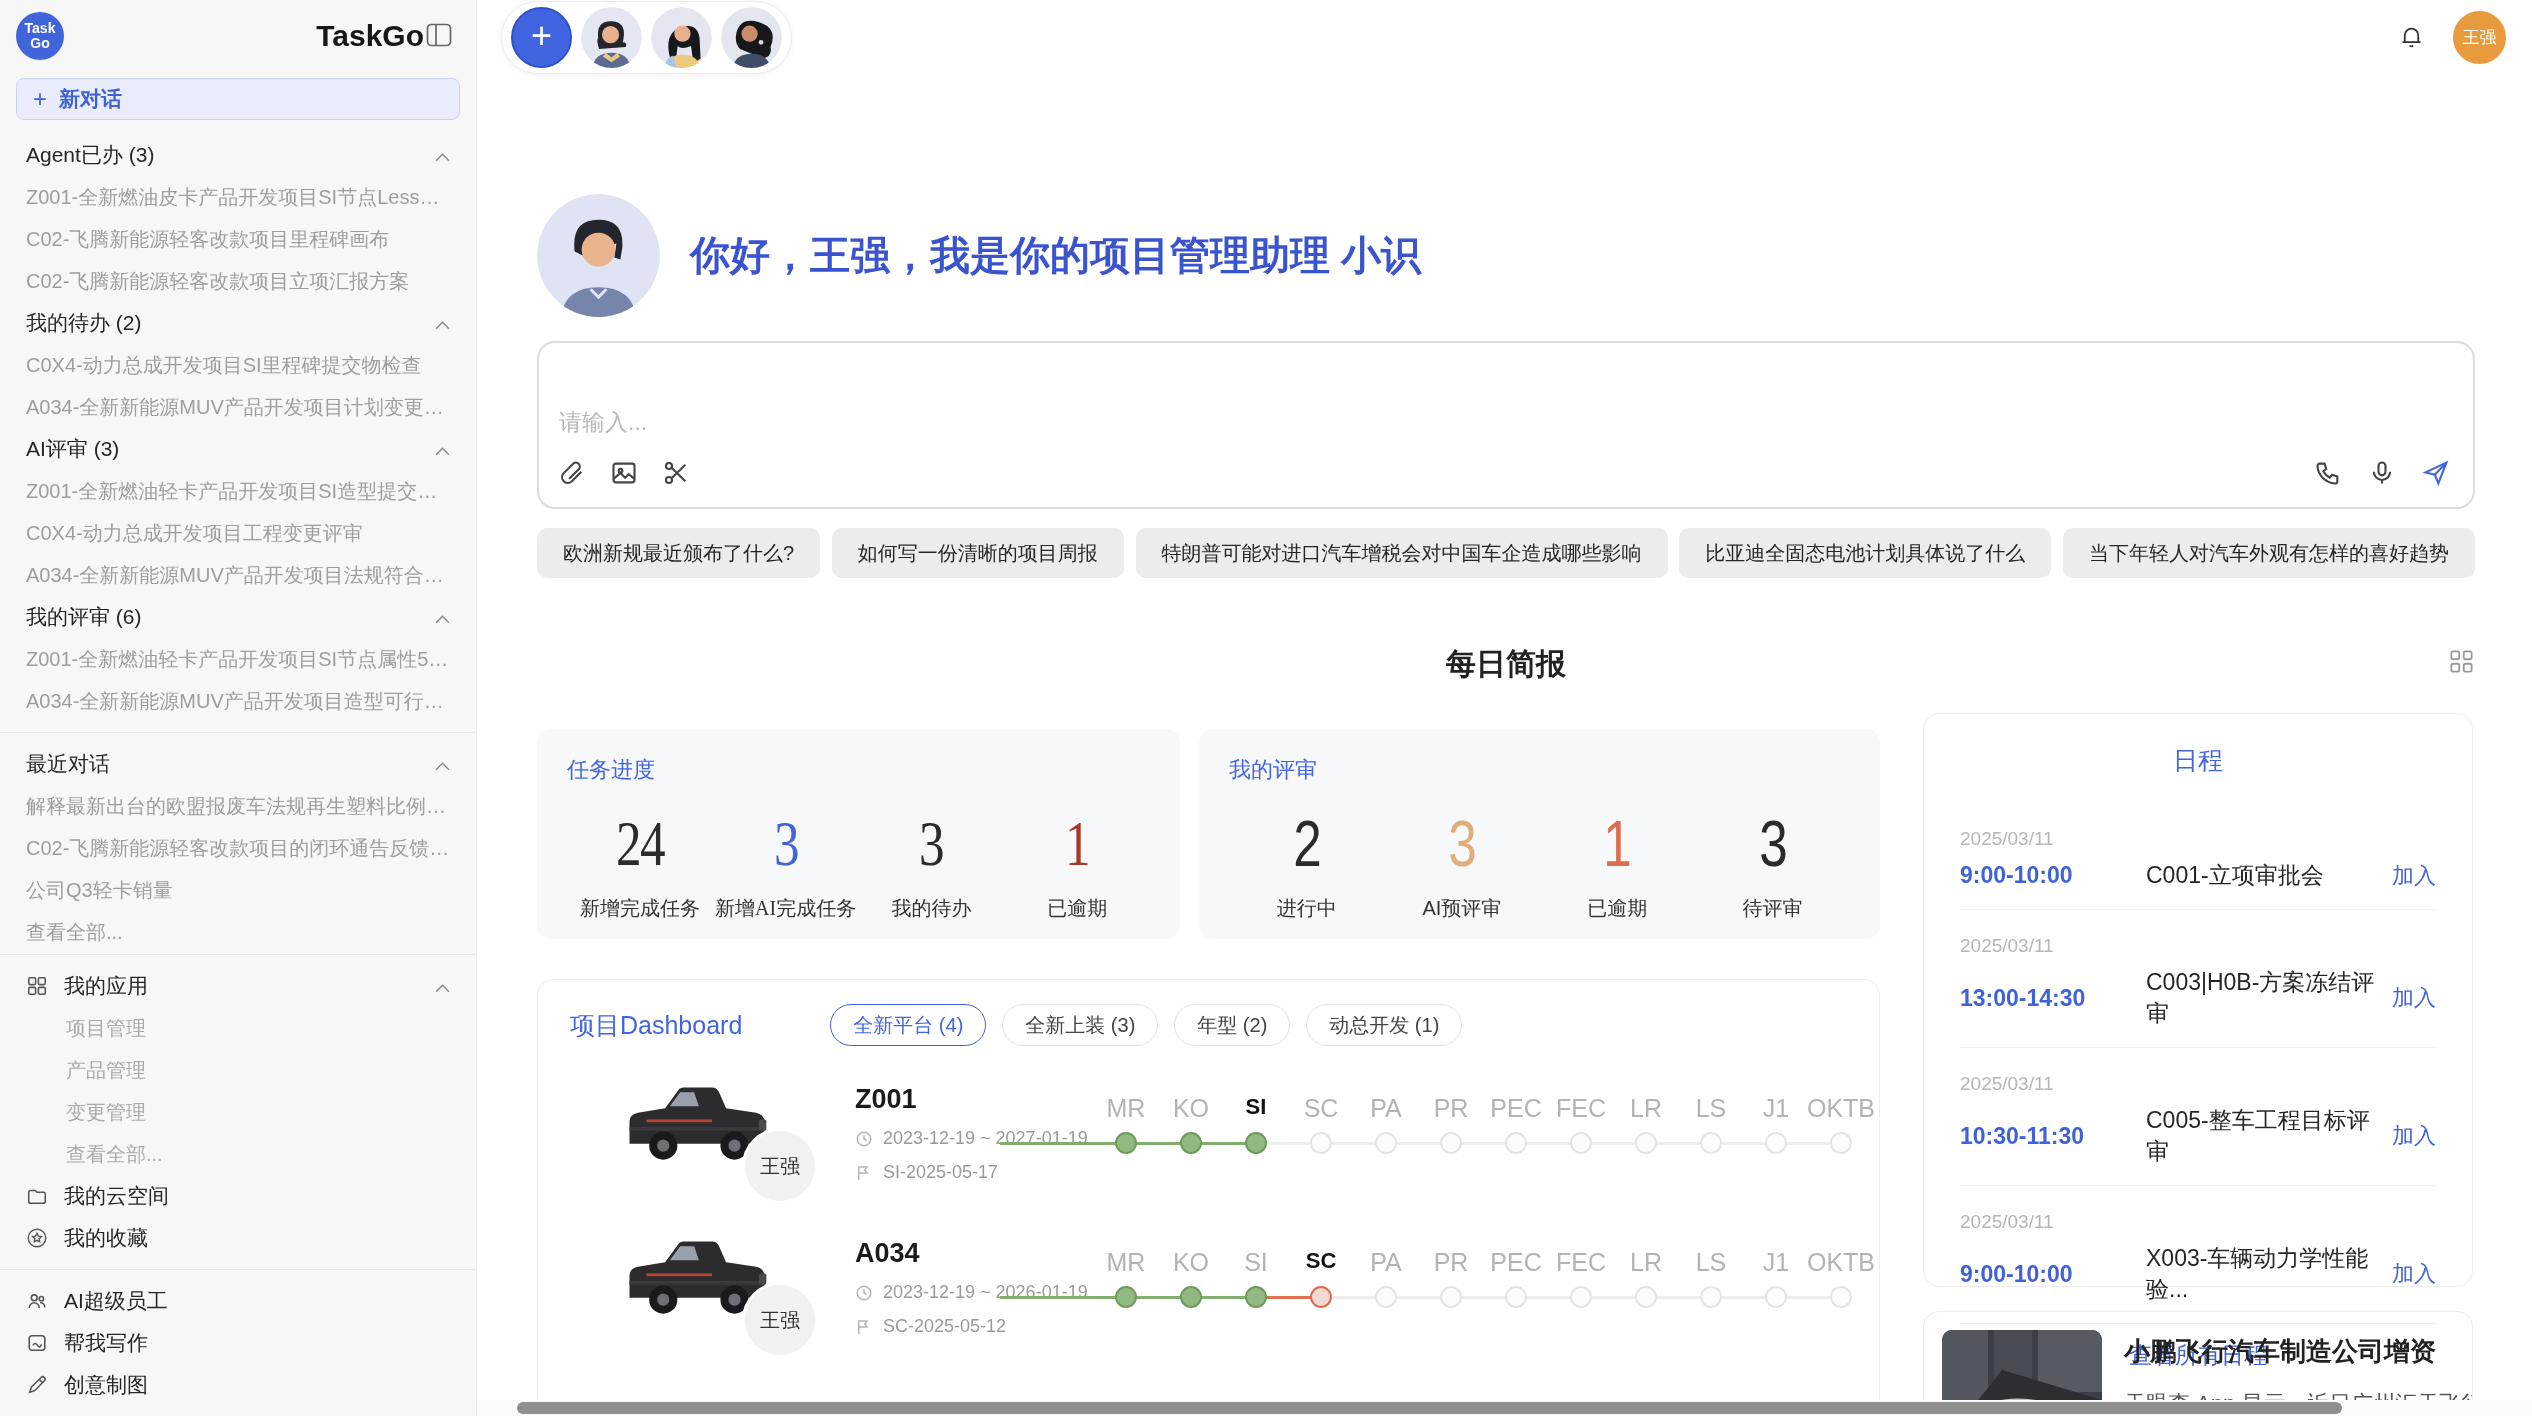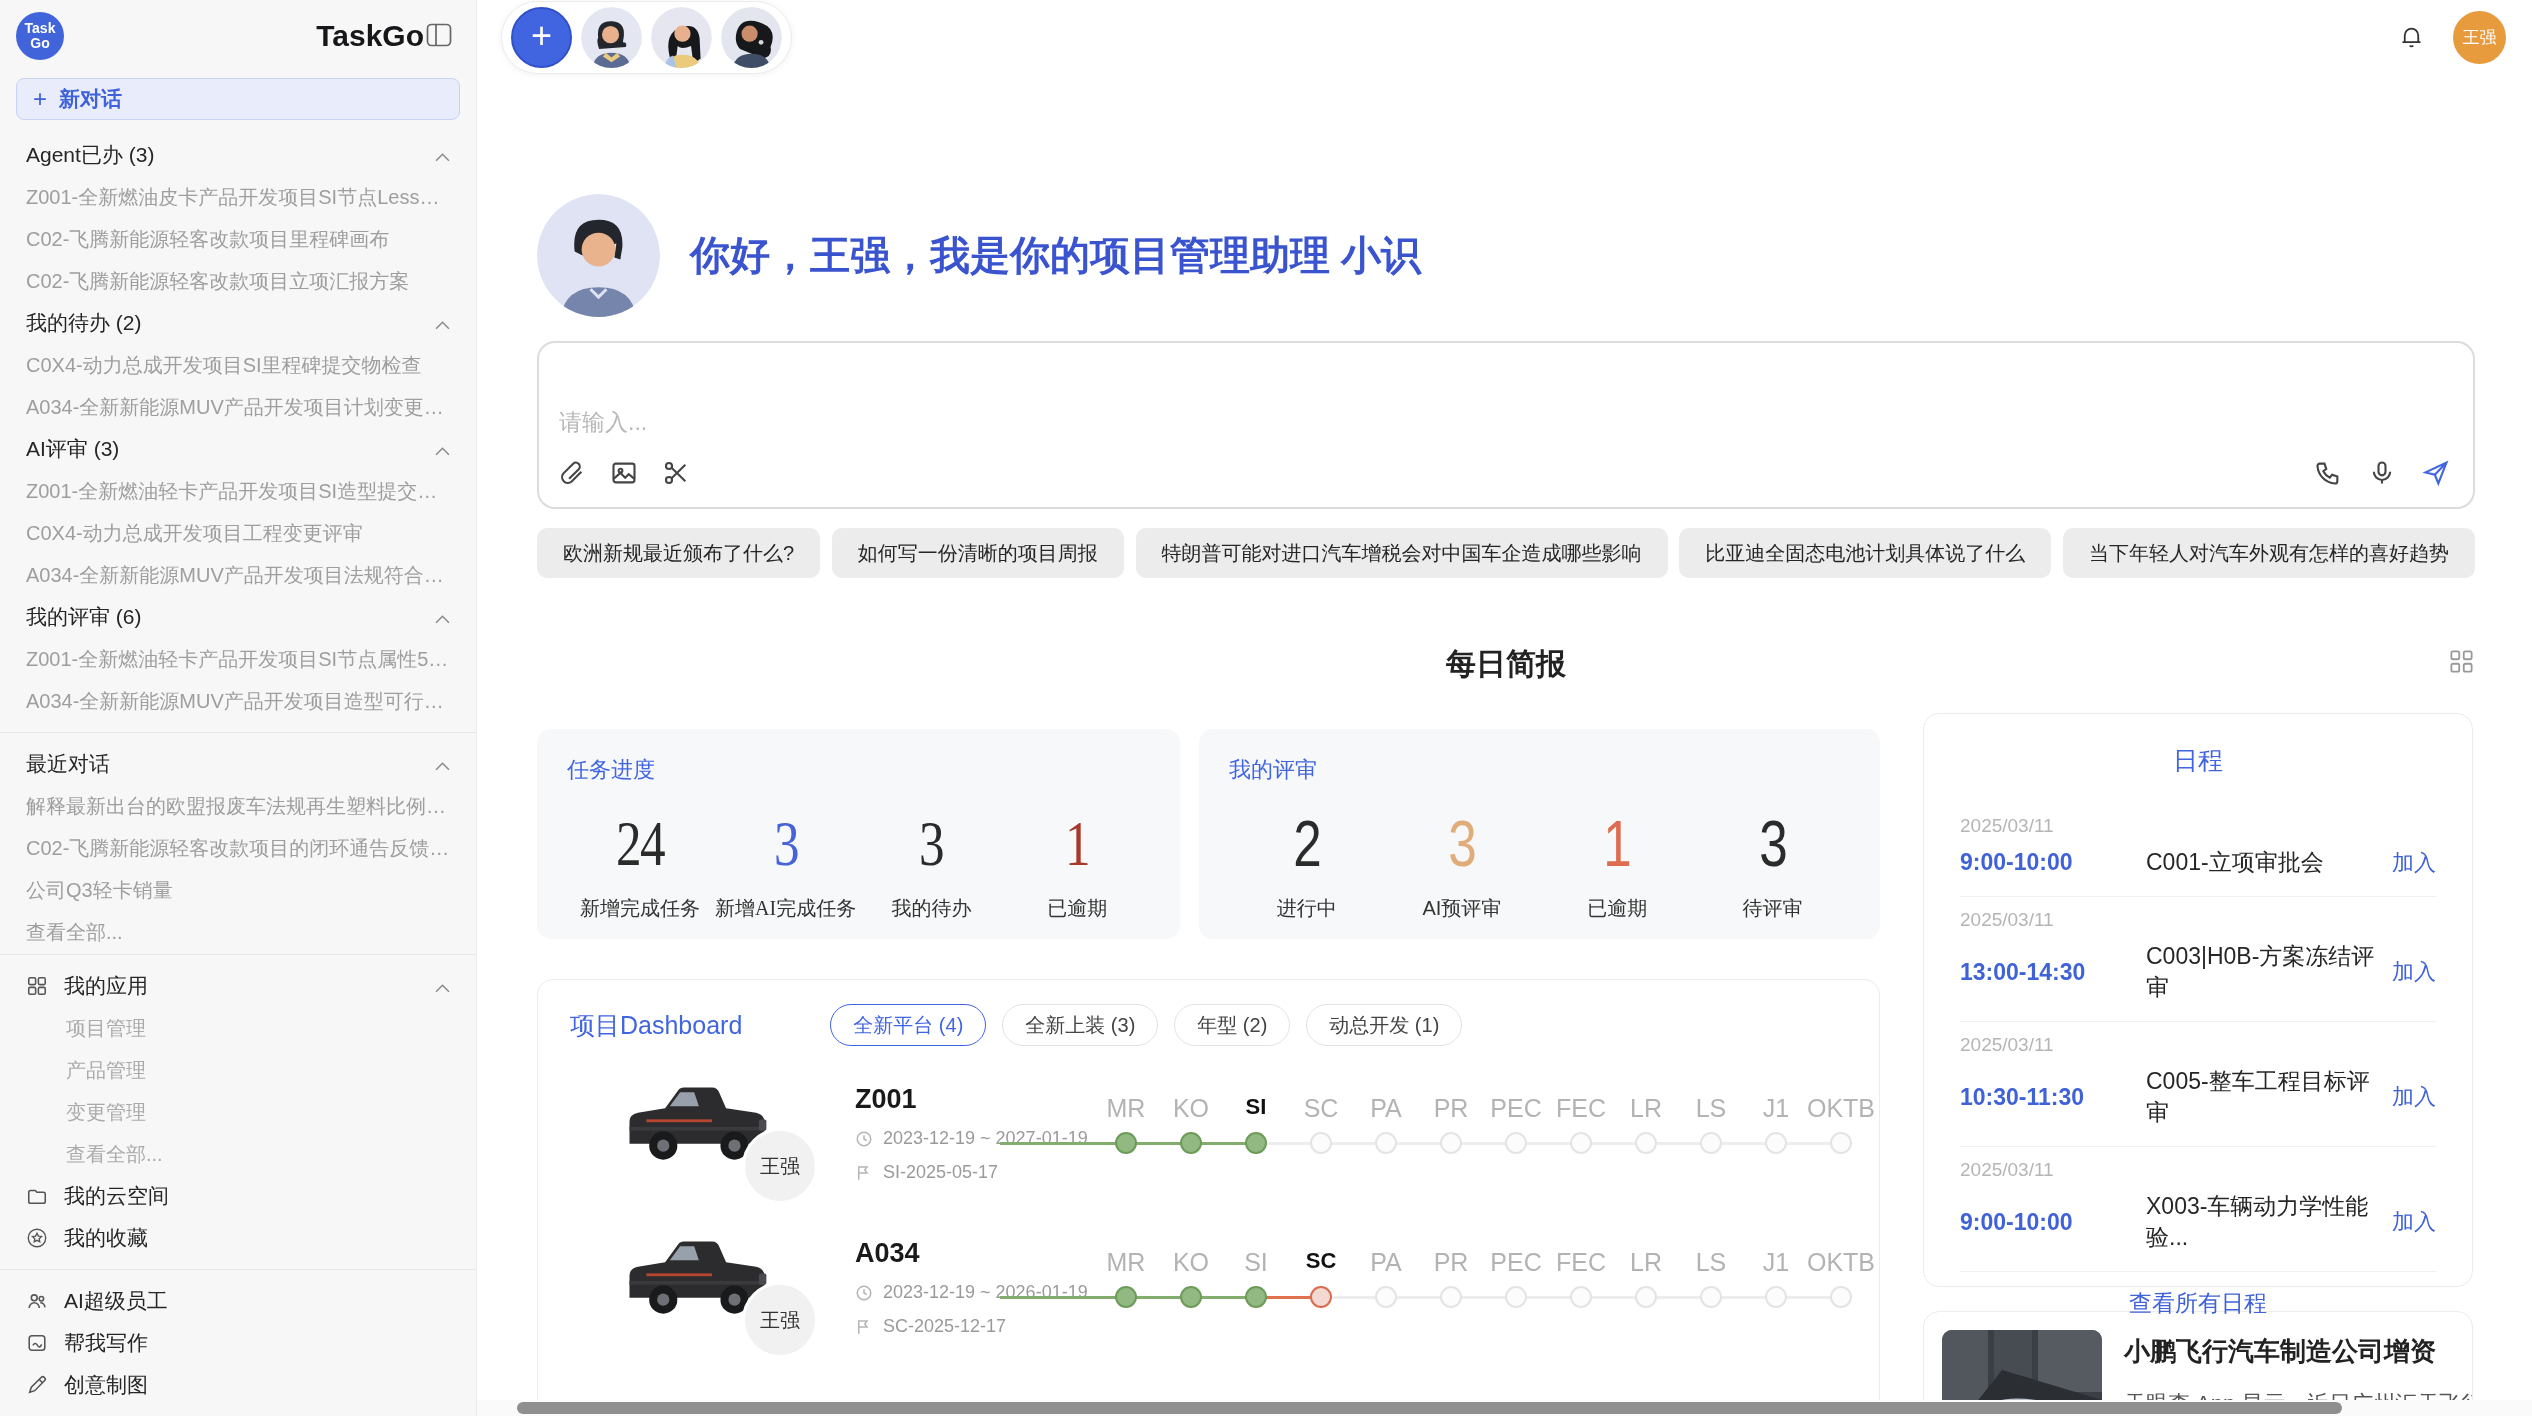--- a/index.html
+++ b/index.html
@@ -114,21 +114,21 @@
   .ms-dot.over { background:#f3d9d1; border:2px solid #dd6b4f; }
   .ms-dot.fut  { background:#fcfcfc; border:2px solid #e4e4e4; }
   .proj-hint { position:absolute; left:185px; top:338px; width:68px; height:68px; border-radius:50%;
                background:#ececec; }
 
   .sched-card { border:1px solid #ececec; border-radius:16px; height:574px; background:#fff;
                 display:flex; flex-direction:column; padding:30px 36px 20px; }
   .sched-title { text-align:center; color:#4165e0; font-size:25px; }
   .sched-items { margin-top:26px; flex:1; }
   .sched-item { padding:12px 0 18px; border-bottom:1px solid #f0f0f0; }
-  .sched-date { font-size:19px; color:#b5b5b5; }
+  .sched-date { font-size:19px; color:#b5b5b5;margin-top:13px; }
   .sched-main { display:flex; align-items:center; margin-top:10px; }
   .sched-time { width:186px; font-size:23px; font-weight:700; color:#3f62d9; }
   .sched-name { flex:1; font-size:23px; color:#262626; }
   .sched-join { font-size:22px; color:#3f62d9; cursor:pointer; }
   .sched-viewall { text-align:center; color:#3f62d9; font-size:23px; padding-top:16px; cursor:pointer; }
 
   .news-card { margin-top:24px; border:1px solid #ececec; border-radius:16px; height:170px;
                padding:18px; display:flex; gap:22px; background:#fff; overflow:hidden; }
   .news-img { width:160px; height:116px; border-radius:10px; overflow:hidden; flex-shrink:0; }
   .news-title { font-size:26px; font-weight:700; color:#222; margin-top:4px; }
@@ -502,21 +502,21 @@
                     <svg class="mi" viewBox="0 0 24 24" fill="none" stroke="#b5b5b5" stroke-width="2">
                       <circle cx="12" cy="12" r="9"></circle>
                       <path d="M12 7 v5 l3.5 2"></path>
                     </svg>
                     <span>2023-12-19 ~ 2026-01-19</span>
                   </div>
                   <div class="proj-meta pm-flag">
                     <svg class="mi" viewBox="0 0 24 24" fill="none" stroke="#b5b5b5" stroke-width="2">
                       <path d="M5 21 V4 h11 l-3 4 3 4 H5"></path>
                     </svg>
-                    <span>SC-2025-12-17</span>
+                    <span>SC-2025-05-12</span>
                   </div>
                   <div class="timeline">
                     <div class="ms-line g" style="left: 0px; width: 126px;"></div>
                     <div class="ms-line g" style="left: 126px; width: 65px;"></div>
                     <div class="ms-line g" style="left: 191px; width: 65px;"></div>
                     <div class="ms-line r" style="left: 256px; width: 65px;"></div>
                     <div class="ms-line f" style="left: 321px; width: 65px;"></div>
                     <div class="ms-line f" style="left: 386px; width: 65px;"></div>
                     <div class="ms-line f" style="left: 451px; width: 65px;"></div>
                     <div class="ms-line f" style="left: 516px; width: 65px;"></div>

